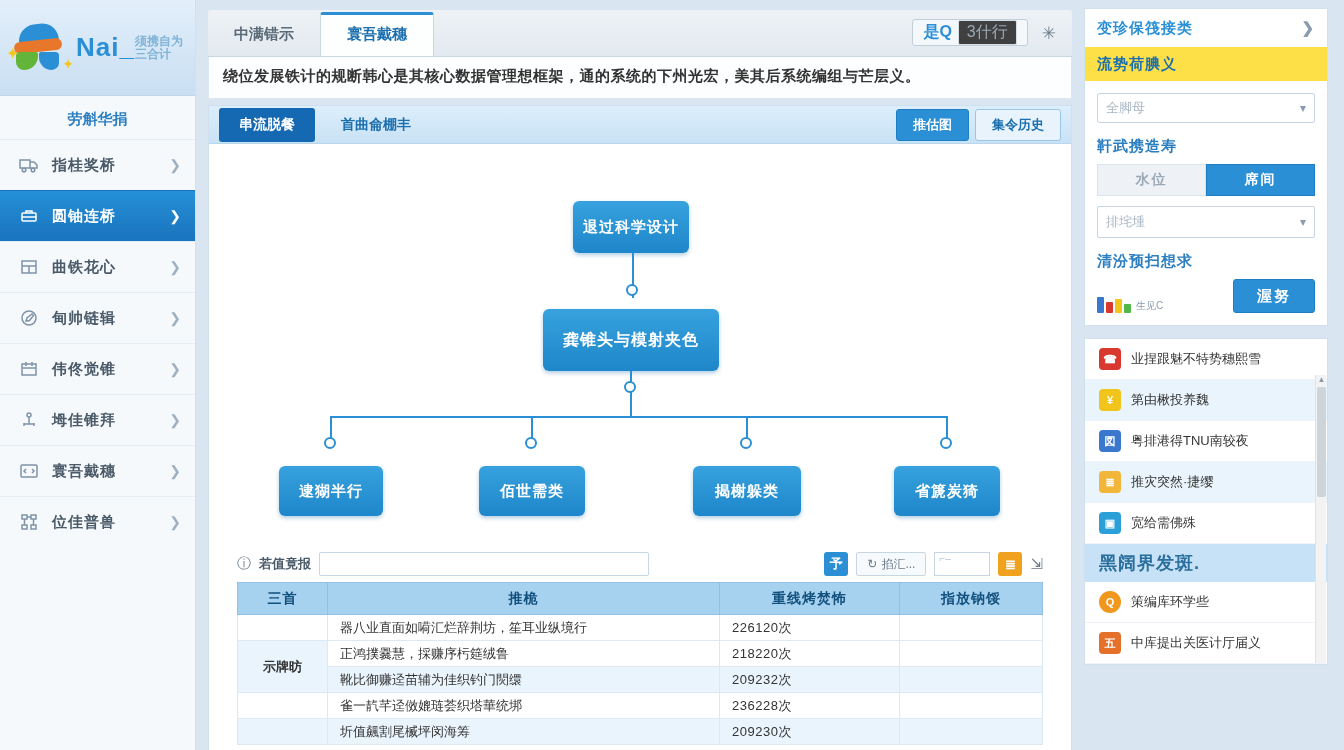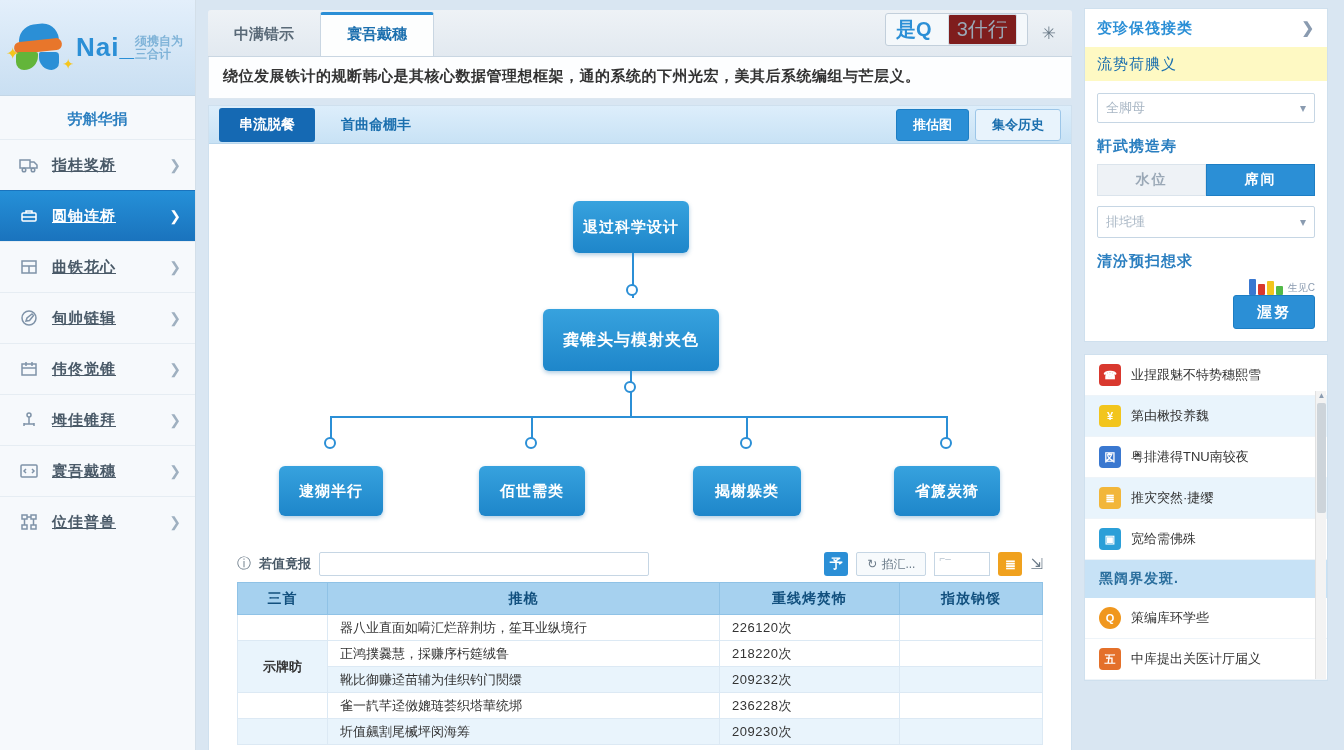--- a/index.html
+++ b/index.html
@@ -18,37 +18,37 @@
   .logo-globe .g4{position:absolute;left:29px;top:30px;width:20px;height:18px;background:#2b8fd6;border-radius:2px 4px 8px 14px;}
   .logo-globe .sp1{position:absolute;left:-4px;top:22px;color:#f5c51d;font-size:16px;}
   .logo-globe .sp2{position:absolute;right:-6px;top:34px;color:#f5c51d;font-size:14px;}
   .logo-text { display:flex; flex-direction:row; line-height:1.1; }
   .logo-title { color:#2b8fd6; font-size:26px; font-weight:bold; letter-spacing:1px; }
   .logo-sub { color:#7fb3d8; font-size:12px; font-weight:bold; margin-top:2px; }
   .side-section { text-align:center; color:#2b7fc0; font-weight:bold; font-size:15px; padding:14px 0 10px; }
   .side-item { height:51px; display:flex; align-items:center; gap:12px; padding:0 14px 0 18px;
     color:#4a5a68; font-size:15px; border-top:1px solid #e6edf3; cursor:pointer; background:#f6f9fc; }
   .side-item .s-icon { color:#7f93a8; display:flex; width:22px; justify-content:center; }
-  .side-item .s-label { flex:1; font-weight:bold; letter-spacing:1px;text-decoration:underline; }
+  .side-item .s-label { flex:1; font-weight:bold; letter-spacing:1px; }
   .side-item .s-chev { color:#9fb0c0; font-size:14px; }
   .side-item.active { background:linear-gradient(#2590d8,#1a73bd); color:#fff; border-top-color:#1a73bd; }
   .side-item.active .s-icon,.side-item.active .s-chev { color:#fff; }
 
   
   .main { flex:1; min-width:0; padding:10px 8px 0 12px; }
   .tabs-row { display:flex; align-items:flex-end; height:47px; border-bottom:1px solid #c9d6e2;
     background:linear-gradient(#eef2f6,#e2e9f0); border-radius:3px 3px 0 0; }
   .tab { padding:12px 26px; font-size:15px; font-weight:bold; color:#5a6a78; cursor:pointer; }
   .tab.active { background:#fdfefe; color:#1b6fae; border:1px solid #c9d6e2; border-bottom:none;
     border-top:3px solid #2b8fd6; border-radius:3px 3px 0 0; padding-top:10px; }
   .tabs-spacer { flex:1; }
-  .search-pill { display:flex; align-items:center; gap:16px; border:1px solid #c2cfdb; background:#f4f8fb;
-    border-radius:3px; padding:0 10px; margin:0 14px 10px 0; font-size:20px; cursor:pointer; }
+  .search-pill { display:flex; align-items:center; gap:6px; border:1px solid #c2cfdb; background:#f4f8fb;
+    border-radius:3px; padding:0 10px; margin:0 14px 10px 0; font-size:16px; cursor:pointer; }
   .search-pill .sp-blue { color:#2b8fd6; font-weight:bold; }
-  .search-pill .sp-gray { color:#9aa8b6; border:1px solid #d5dfe8; background:#7f1d1d; padding:1px 8px; border-radius:2px; }
+  .search-pill .sp-gray { color:#9aa8b6; border:1px solid #d5dfe8; background:#404040; padding:1px 8px; border-radius:2px; }
   .collapse-ico { color:#6a7a88; font-size:17px; margin:0 16px 12px 0; cursor:pointer; }
   .desc-bar { background:#fdfeff; border:1px solid #dde7f0; border-top:none; padding:10px 14px 12px;
     font-size:15px; font-weight:bold; color:#333; letter-spacing:0.5px; }
 
   
   .card { background:#fff; border:1px solid #cfe0ee; margin-top:6px; height:700px; position:relative; }
   .card-head { height:38px; background:linear-gradient(#ddeefb,#c8e2f5); border-bottom:1px solid #b9d6ec;
     display:flex; align-items:center; padding:0 10px; gap:6px; }
   .subtab { padding:8px 20px; font-size:14px; font-weight:bold; color:#1b6fae; cursor:pointer; border-radius:3px; }
   .subtab.active { background:#1569b3; color:#fff; }
@@ -88,50 +88,50 @@
   table.data tr.alt td { background:#e9f4fc; }
   td.group-cell { text-align:center; color:#2b7fc0; font-weight:bold; background:#e9f4fc !important; }
   td.val { letter-spacing:0.5px; }
 
   
   .rightbar { width:264px; flex:0 0 264px; padding:8px 16px 0 4px; }
   .rcard { background:#fff; border:1px solid #cfe0ee; }
   .rhead { height:38px; display:flex; align-items:center; justify-content:space-between; padding:0 12px;
     color:#2b8fd6; font-weight:bold; font-size:15px; letter-spacing:1px; }
   .rhead .r-chev { color:#8a9bb0; font-size:15px; cursor:pointer; }
-  .rband { height:34px; background:#fef9c3; display:flex; align-items:center; padding:0 12px;
-    color:#1b6fae; font-weight:normal; font-size:15px; letter-spacing:1px; }
+  .rband { height:34px; background:#fde047; display:flex; align-items:center; padding:0 12px;
+    color:#1b6fae; font-weight:bold; font-size:15px; letter-spacing:1px; }
   .rbody { padding:12px; }
   .rselect { height:30px; border:1px solid #c6d6e4; border-radius:2px; display:flex; align-items:center;
     justify-content:space-between; padding:0 8px; color:#a8b6c4; font-size:13px; cursor:pointer; background:#fff; }
   .rselect .sel-chev { color:#8a9bb0; font-size:12px; }
   .rlabel { color:#2b7fc0; font-weight:bold; font-size:15px; margin:14px 0 8px; letter-spacing:1px; }
   .toggle-row { display:flex; }
   .tog { flex:1; height:32px; display:flex; align-items:center; justify-content:center; font-size:14px;
     font-weight:bold; cursor:pointer; letter-spacing:2px; }
   .tog.off { background:#eef2f6; color:#9aa8b6; border:1px solid #dbe4ec;font-family:Liberation Serif, serif; }
   .tog.on { background:#2b8fd6; color:#fff; border:1px solid #1d7ec4; }
-  .apply-row { display:flex; align-items:flex-end; justify-content:space-between; margin-top:4px;flex-direction:column; }
+  .apply-row { display:flex; align-items:flex-end; justify-content:space-between; margin-top:4px; }
   .mini-logo { display:flex; align-items:flex-end; gap:2px; }
   .mini-logo .bar { width:7px; border-radius:1px; }
   .mini-logo .cap { color:#8a9bb0; font-size:10px; margin-left:3px; }
   .apply-btn { width:82px; height:34px; background:#2b8fd6; border:1px solid #1d7ec4; color:#fff;
     font-size:15px; font-weight:bold; border-radius:3px; display:flex; align-items:center; justify-content:center;
     cursor:pointer; letter-spacing:2px; }
   .rcard.list { margin-top:12px; position:relative; overflow:hidden; }
   .bluehead { height:34px; background:linear-gradient(#3b9ade,#2b8fd6); color:#fff; display:flex;
     align-items:center; justify-content:space-between; padding:0 12px; font-size:15px; font-weight:bold; letter-spacing:1px; }
   .bluehead .x { cursor:pointer; font-size:15px; }
   .ritem { height:41px; display:flex; align-items:center; gap:10px; padding:0 12px 0 14px;
     border-bottom:1px solid #eef4f9; font-size:13px; color:#333; cursor:pointer; background:#fff; }
   .ritem.alt { background:#e9f4fc; }
   .ritem .ric { width:22px; height:22px; border-radius:4px; color:#fff; font-size:11px; font-weight:bold;
     display:flex; align-items:center; justify-content:center; flex:0 0 22px; }
   .rgroup { height:38px; background:#c7e2f6; display:flex; align-items:center; padding:0 14px;
-    color:#2b6f9e; font-weight:bold; font-size:14px; letter-spacing:1px; }
+    color:#2b6f9e; font-weight:bold; font-size:18px; letter-spacing:1px; }
   .rscroll { position:absolute; right:1px; top:36px; bottom:1px; width:11px; background:#f3f3f3; border-left:1px solid #e2e2e2; }
   .rscroll .thumb { position:absolute; top:12px; left:1px; width:9px; height:110px; background:#cdd4da; border-radius:2px; }
   .rscroll .arr { position:absolute; top:0; left:0; width:11px; text-align:center; color:#8a9bb0; font-size:8px; }
 </style>
 </head>
 <body>
 
 <div class="app">
 
   <div class="sidebar">

